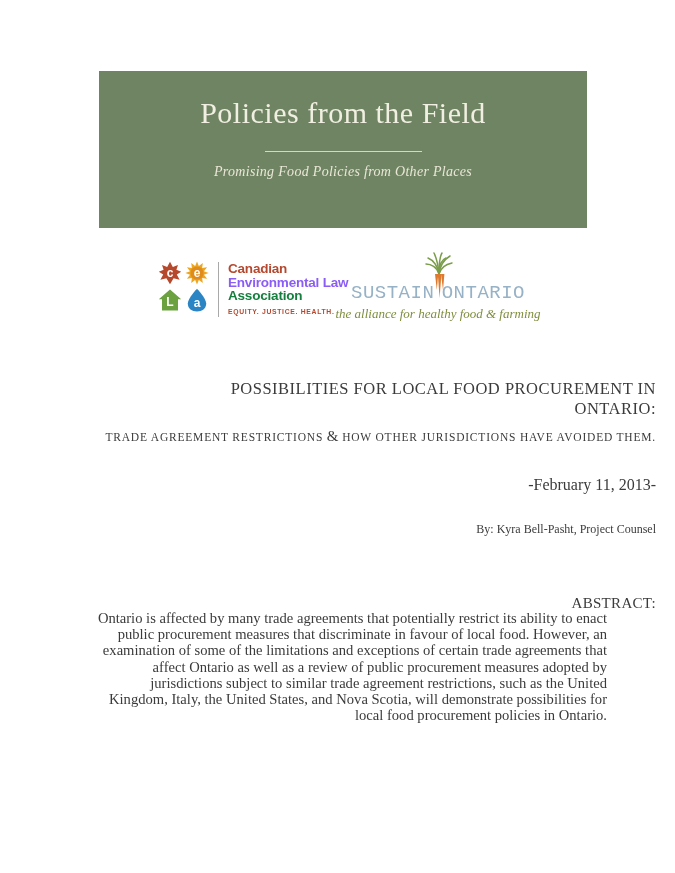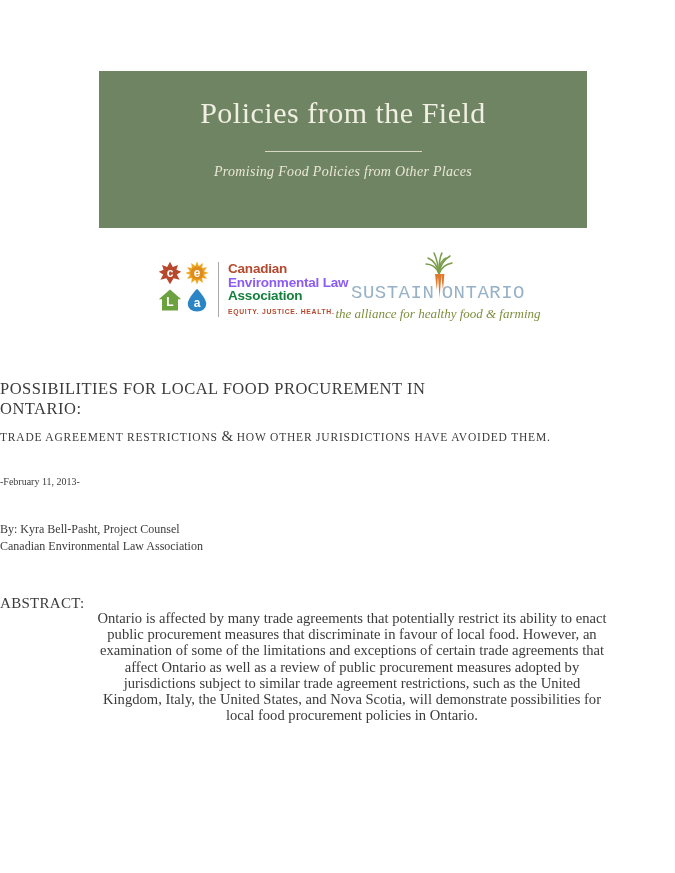--- a/index.html
+++ b/index.html
@@ -65,30 +65,30 @@
   }
   .sustain-word.w1{left:0;}
   .sustain-word.w2{right:0;}
   .carrot{position:absolute;left:74px;top:0;width:28px;height:50px;}
   .sustain-tagline{
     position:absolute;left:-20px;right:-20px;top:54px;text-align:center;
     font-style:italic;font-size:13px;
   }
 
   
-  .centered{position:absolute;left:0;width:636px;text-align:left;}
+  .centered{position:absolute;left:0;width:636px;text-align:right;padding-left:20px;}
   .doc-title{top:379px;font-size:16.5px;line-height:20px;letter-spacing:0.5px;}
   .doc-subtitle{top:430px;font-size:11.5px;line-height:13px;letter-spacing:0.8px;}
   .doc-subtitle .amp{font-size:15px;letter-spacing:0;}
-  .doc-date{top:476px;font-size:10px;}
+  .doc-date{top:476px;font-size:16px;}
   .doc-byline{top:521px;font-size:12px;line-height:16.5px;}
   .abstract-heading{top:595px;font-size:15px;letter-spacing:0.3px;}
   .abstract-body{
     position:absolute;left:97px;top:610px;width:510px;
-    font-size:14.6px;line-height:16.2px;text-align:center;
+    font-size:14.6px;line-height:16.2px;text-align:right;
   }
 </style>
 </head>
 <body>
 
 <div id="page">
 
   <div class="banner" style="background-color: rgb(111, 132, 99);">
     <div class="banner-title" style="color: rgb(241, 239, 225);">Policies from the Field</div>
     <div class="banner-divider"></div>
@@ -160,19 +160,18 @@
   </div>
 
   <div class="centered doc-subtitle">
     <span>TRADE AGREEMENT RESTRICTIONS </span><span class="amp">&amp;</span><span> HOW OTHER JURISDICTIONS HAVE AVOIDED THEM.</span>
   </div>
 
   <div class="centered doc-date">-February 11, 2013-</div>
 
   <div class="centered doc-byline">
     <div>By: Kyra Bell-Pasht, Project Counsel</div>
-    <div>Canadian Environmental Law Association</div>
   </div>
 
   <div class="centered abstract-heading">ABSTRACT:</div>
   <div class="abstract-body">Ontario is affected by many trade agreements that potentially restrict its ability to enact public procurement measures that discriminate in favour of local food. However, an examination of some of the limitations and exceptions of certain trade agreements that affect Ontario as well as a review of public procurement measures adopted by jurisdictions subject to similar trade agreement restrictions, such as the United Kingdom, Italy, the United States, and Nova Scotia, will demonstrate possibilities for local food procurement policies in Ontario.</div>
 
 </div>
 
 </body></html>

